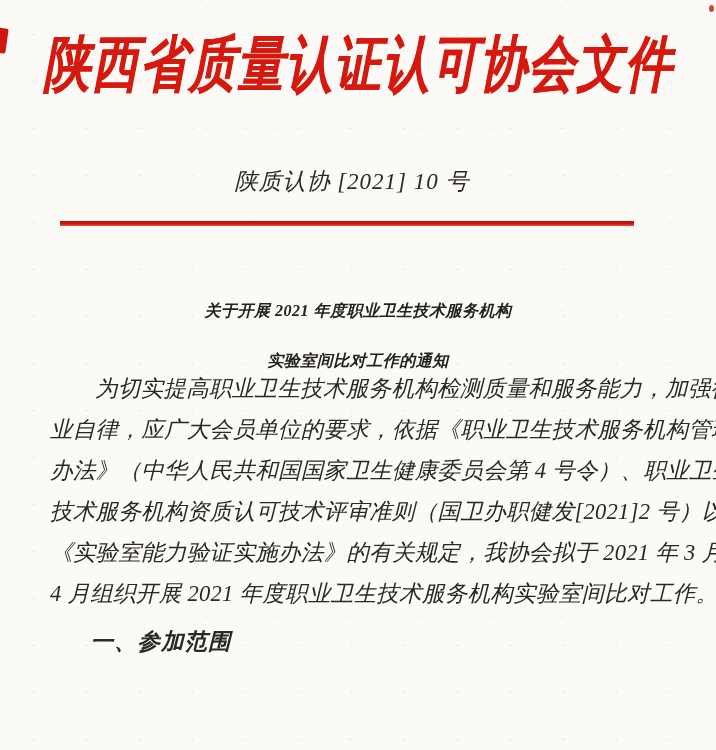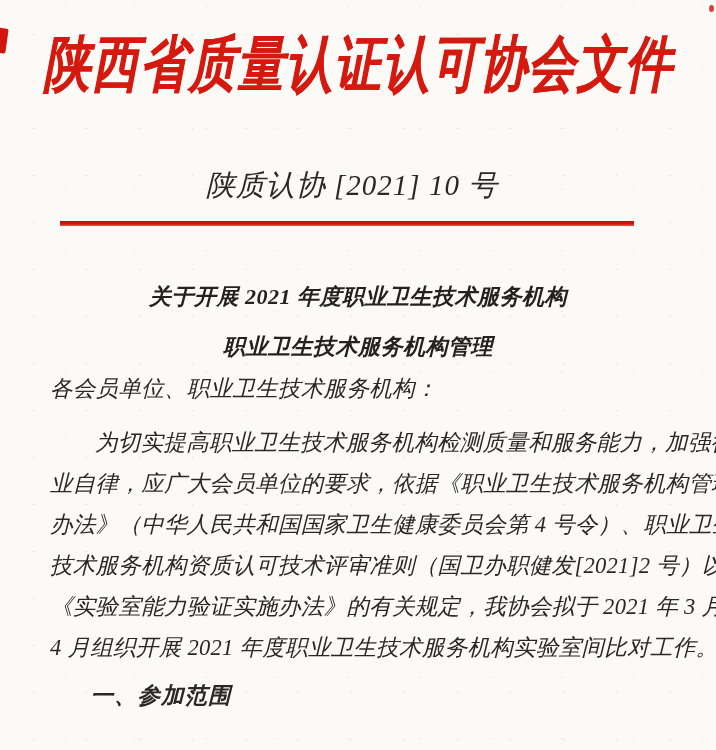--- a/index.html
+++ b/index.html
@@ -40,33 +40,33 @@
     color: #d6190f;
     letter-spacing: 1.5px;
     transform: scaleY(1.3);
     transform-origin: center top;
     white-space: nowrap;
     text-shadow: 0.5px 0 0 #d6190f;
   }
   .doc-number {
     position: absolute; top: 166px; left: 0; width: 704px;
     text-align: center;
-    font-size: 29px;
+    font-size: 23px;
     letter-spacing: 1px;
     color: #2b2927;
   }
   .red-rule {
     position: absolute; top: 221px; left: 60px;
     width: 574px; height: 5px;
     background: linear-gradient(to bottom, #b3120c 0%, #d2150e 55%, #e8564d 100%);
   }
   .doc-title {
-    position: absolute; top: 272px; left: 0; width: 716px;
+    position: absolute; top: 286px; left: 0; width: 716px;
     text-align: center;
-    font-size: 22px; font-weight: bold;
+    font-size: 16px; font-weight: bold;
     line-height: 50px;
     color: #242220;
     letter-spacing: 0.5px;
   }
   .body-text {
     position: absolute; top: 368px; left: 50px;
     width: 614px;
     font-size: 22.5px;
     line-height: 41px;
     color: #2a2826;
@@ -91,25 +91,24 @@
   <div class="artifact-right"></div>
 
   <div class="org-title">陕西省质量认证认可协会文件</div>
 
   <div class="doc-number">陕质认协 [2021] 10 号</div>
 
   <div class="red-rule"></div>
 
   <div class="doc-title">
     <div>关于开展 2021 年度职业卫生技术服务机构</div>
-    <div>职业卫生技术服务机构管理</div>
+    <div>实验室间比对工作的通知</div>
   </div>
 
   <div class="body-text">
-    <div class="salutation">各会员单位、职业卫生技术服务机构：</div>
 
     <div class="para-line indent">为切实提高职业卫生技术服务机构检测质量和服务能力，加强行</div>
     <div class="para-line">业自律，应广大会员单位的要求，依据《职业卫生技术服务机构管理</div>
     <div class="para-line">办法》（中华人民共和国国家卫生健康委员会第 4 号令）、职业卫生</div>
     <div class="para-line">技术服务机构资质认可技术评审准则（国卫办职健发[2021]2 号）以及</div>
     <div class="para-line">《实验室能力验证实施办法》的有关规定，我协会拟于 2021 年 3 月至</div>
     <div class="para-line">4 月组织开展 2021 年度职业卫生技术服务机构实验室间比对工作。现</div>
 
     <div class="section-heading">一、参加范围</div>
   </div>

